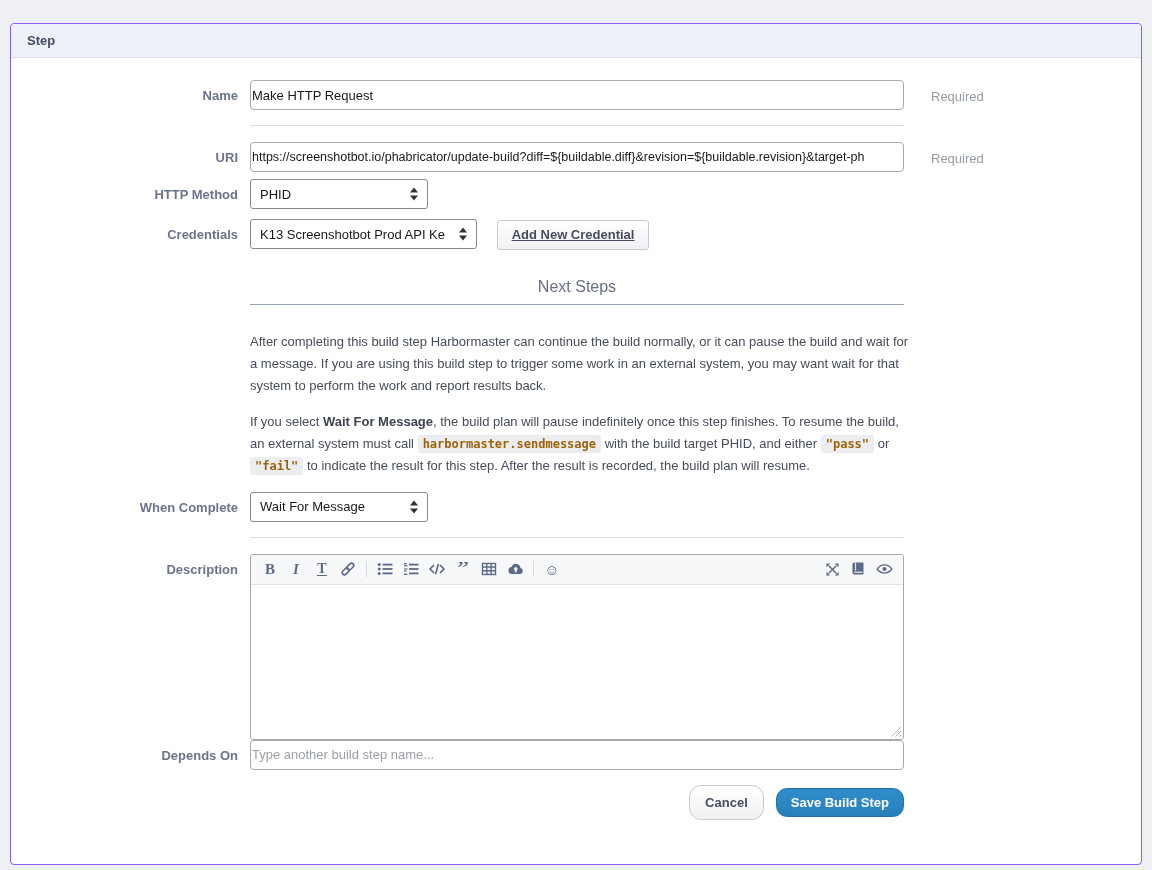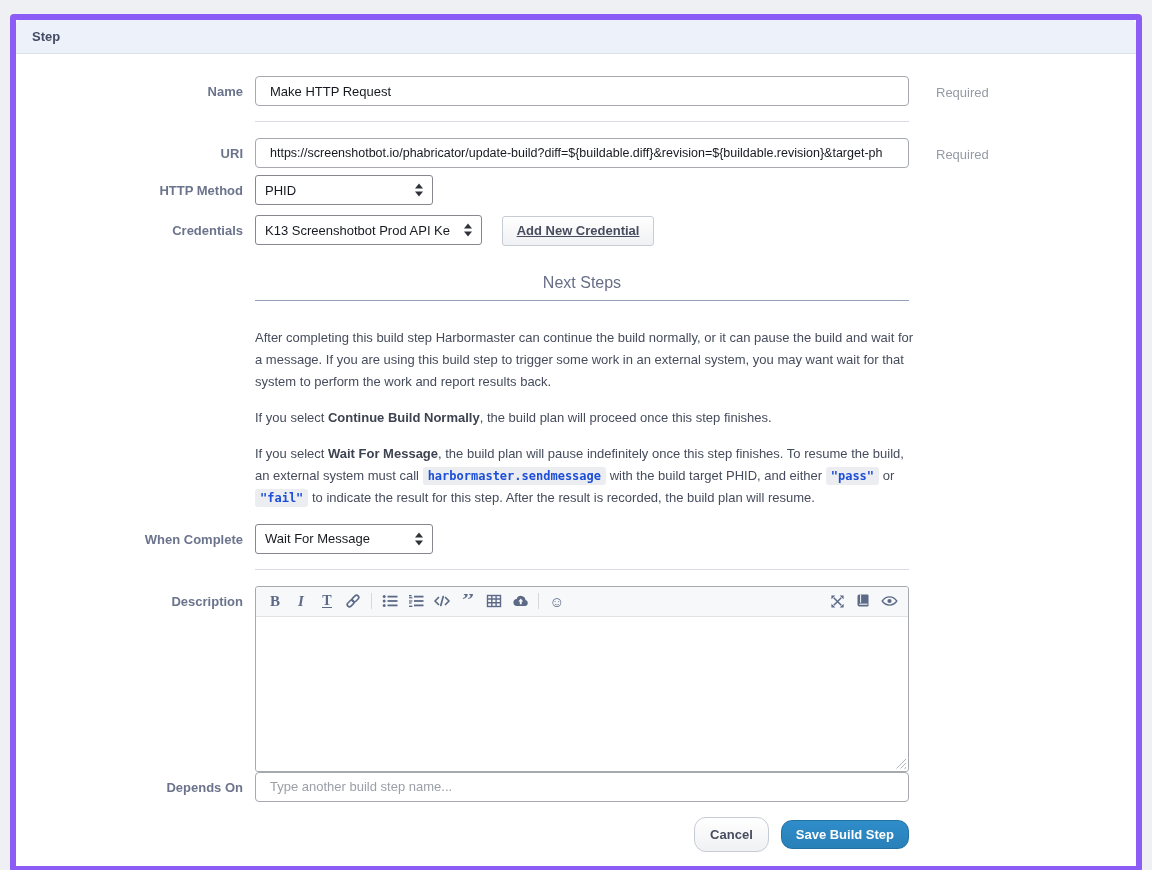--- a/index.html
+++ b/index.html
@@ -4,23 +4,23 @@
 <style>
   * { margin:0; padding:0; box-sizing:border-box; }
   html,body { width:1152px; height:870px; }
   body {
     background:#eef0f4;
     font-family:"Liberation Sans", sans-serif;
     font-size:13px;
     color:#464c5c;
   }
   .panel {
-    margin:14px 10px;
+    margin:23px 10px;
     background:#fff;
-    border:6px solid #8b5cf6;
+    border:1px solid #8b5cf6;
     border-radius:4px;
     min-height:842px;
   }
   .panel-header {
     background:#edf1f9;
     border-bottom:1px solid #dce1ec;
     border-radius:4px 4px 0 0;
     padding:9px 16px;
     font-weight:bold;
     color:#454b63;
@@ -32,21 +32,21 @@
     text-align:right;
     padding:8px 12px 0 0;
     font-weight:bold;
     color:#6b748c;
   }
   .control-col { width:654px; }
   .aside-col { padding:9px 0 0 27px; color:#959aa4; }
   .text-input {
     width:654px; height:30px;
     border:1px solid #a6a9ae; border-radius:4px;
-    padding:0 14px; font-size:13px; color:#16191f;
+    padding:0 1px; font-size:13px; color:#16191f;
     font-family:"Liberation Sans", sans-serif;
     background:#fff; outline:none;
   }
   .text-input::placeholder { color:#9ba0a8; }
   #uri-input { font-size:12.5px; }
   .divider {
     border:none; border-top:1px solid #d9dce2;
     margin:15px 0 16px 239px; width:654px;
   }
   .select {
@@ -81,21 +81,21 @@
   .para {
     margin:0 0 14px 239px; width:660px;
     line-height:22px; color:#464c5c;
   }
   .para.first { margin-top:26px; }
   .para b { color:#3d4350; }
   .rcode {
     font-family:"DejaVu Sans Mono", monospace;
     font-weight:bold; font-size:12px;
     background:#ebedf1; border-radius:3px;
-    padding:2px 5px; color:#1d4ed8; white-space:nowrap;
+    padding:2px 5px; color:#a16207; white-space:nowrap;
   }
   .editor-wrap {
     width:654px; border:1px solid #a6a9ae; border-radius:3px;
     position:relative; background:#fff;
   }
   .toolbar {
     height:30px; display:flex; align-items:center;
     background:#f7f8fa; border-bottom:1px solid #e0e2e6;
     border-radius:3px 3px 0 0; padding:0 6px;
   }
@@ -203,23 +203,20 @@
         <button class="btn-gray">Add New Credential</button>
       </div>
     </div>
 
     <h2 class="section-heading">Next Steps</h2>
 
     <p class="para first">
       <span>After completing this build step Harbormaster can continue the build normally, or it can pause the build and wait for a message. If you are using this build step to trigger some work in an external system, you may want wait for that system to perform the work and report results back.</span>
     </p>
 
-    <p class="para">
-      <span>If you select </span><b>Continue Build Normally</b><span>, the build plan will proceed once this step finishes.</span>
-    </p>
 
     <p class="para mb15">
       <span>If you select </span><b>Wait For Message</b><span>, the build plan will pause indefinitely once this step finishes. To resume the build, an external system must call </span><span class="rcode">harbormaster.sendmessage</span><span> with the build target PHID, and either </span><span class="rcode">"pass"</span><span> or </span><span class="rcode">"fail"</span><span> to indicate the result for this step. After the result is recorded, the build plan will resume.</span>
     </p>
 
     <div class="row mb15">
       <div class="label-col">When Complete</div>
       <div class="control-col">
         <div class="select w-method">
           <span>Wait For Message</span>

